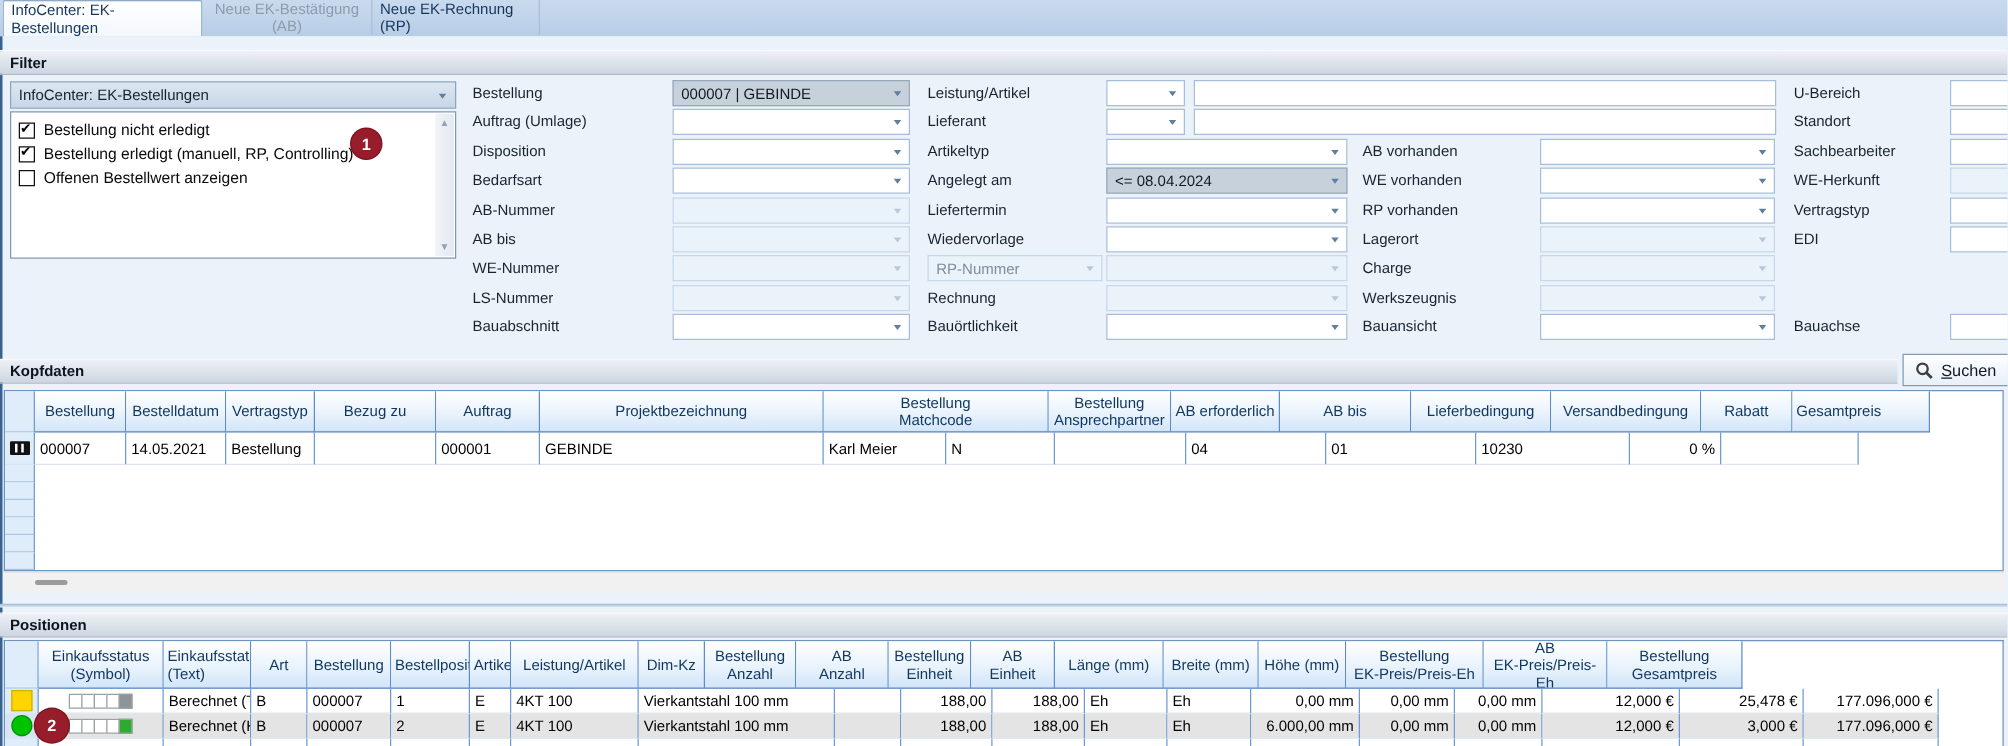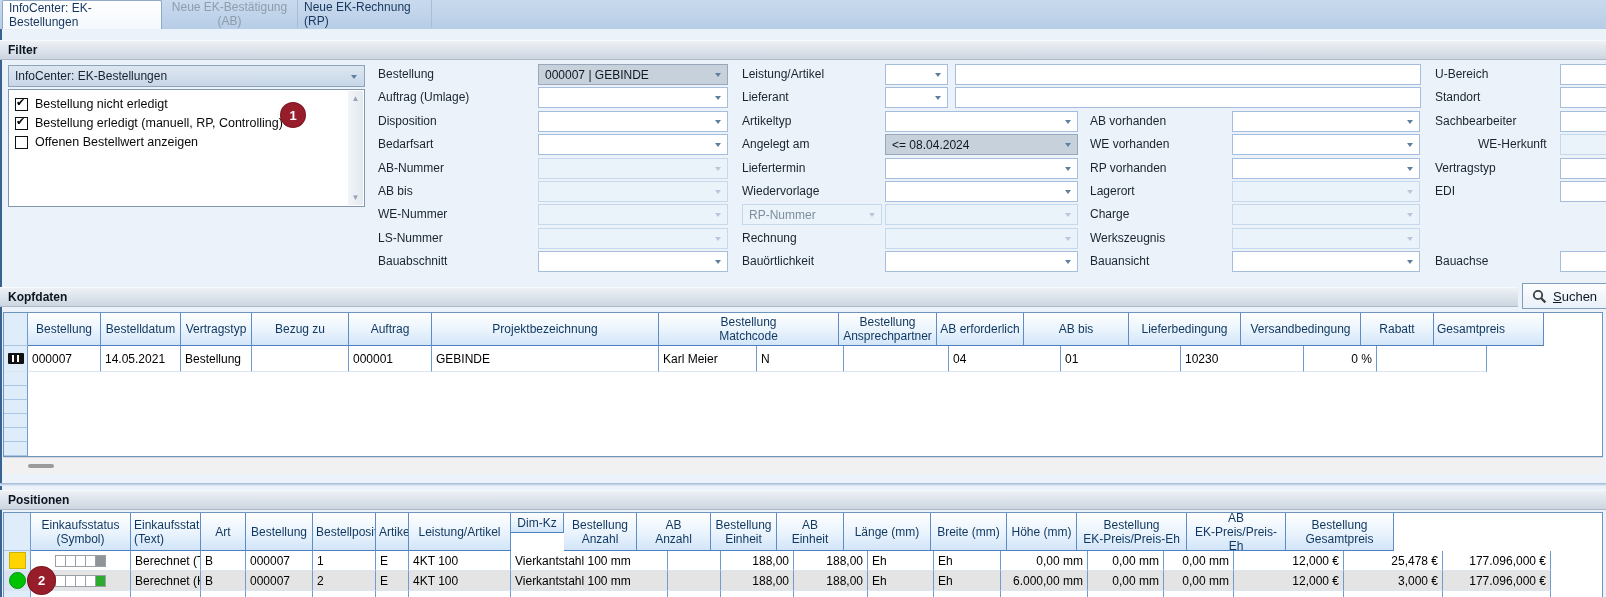--- a/index.html
+++ b/index.html
@@ -282,21 +282,21 @@
         <div class="arr">
           <div class="arrglyph"></div>
         </div>
       </div>
       <div class="flbl" style="left: 1435px; top: 67px;">U-Bereich</div>
       <div class="fld normal" style="left: 1560px; top: 64px; width: 80px;"></div>
       <div class="flbl" style="left: 1435px; top: 90px;">Standort</div>
       <div class="fld normal" style="left: 1560px; top: 87px; width: 80px;"></div>
       <div class="flbl" style="left: 1435px; top: 114px;">Sachbearbeiter</div>
       <div class="fld normal" style="left: 1560px; top: 111px; width: 80px;"></div>
-      <div class="flbl" style="left: 1435px; top: 137px; margin-left: 43px;">WE-Herkunft</div>
+      <div class="flbl" style="left: 1435px; top: 137px;">WE-Herkunft</div>
       <div class="fld disabled" style="left: 1560px; top: 134px; width: 80px;"></div>
       <div class="flbl" style="left: 1435px; top: 161px;">Vertragstyp</div>
       <div class="fld normal" style="left: 1560px; top: 158px; width: 80px;"></div>
       <div class="flbl" style="left: 1435px; top: 184px;">EDI</div>
       <div class="fld normal" style="left: 1560px; top: 181px; width: 80px;"></div>
       <div class="flbl" style="left: 1435px; top: 254px;">Bauachse</div>
       <div class="fld normal" style="left: 1560px; top: 251px; width: 80px;"></div>
     </div>
 
   <div class="badge" style="left:281px;top:103px;width:24px;height:24px">1</div>
@@ -387,21 +387,21 @@
         <div class="gc gh rh" style="width: 27px; height: 38px;"></div>
         <div class="gc gh" style="width: 100px; height: 38px;">Einkaufsstatus
 (Symbol)</div>
         <div class="gc gh clipL" style="width: 70px; height: 38px;">Einkaufsstatus
 (Text)</div>
         <div class="gc gh" style="width: 45px; height: 38px;">Art</div>
         <div class="gc gh" style="width: 67px; height: 38px;">Bestellung</div>
         <div class="gc gh clipL" style="width: 63px; height: 38px;">Bestellposit</div>
         <div class="gc gh clipL" style="width: 33px; height: 38px;">Artike</div>
         <div class="gc gh" style="width: 102px; height: 38px;">Leistung/Artikel</div>
-        <div class="gc gh" style="width: 53px; height: 20px; text-align: right;">Dim-Kz</div>
+        <div class="gc gh" style="width: 53px; height: 38px; text-align: right;">Dim-Kz</div>
         <div class="gc gh" style="width: 73px; height: 38px;">Bestellung
 Anzahl</div>
         <div class="gc gh" style="width: 74px; height: 38px;">AB
 Anzahl</div>
         <div class="gc gh" style="width: 66px; height: 38px;">Bestellung
 Einheit</div>
         <div class="gc gh" style="width: 67px; height: 38px;">AB
 Einheit</div>
         <div class="gc gh" style="width: 87px; height: 38px;">Länge (mm)</div>
         <div class="gc gh" style="width: 76px; height: 38px;">Breite (mm)</div>

